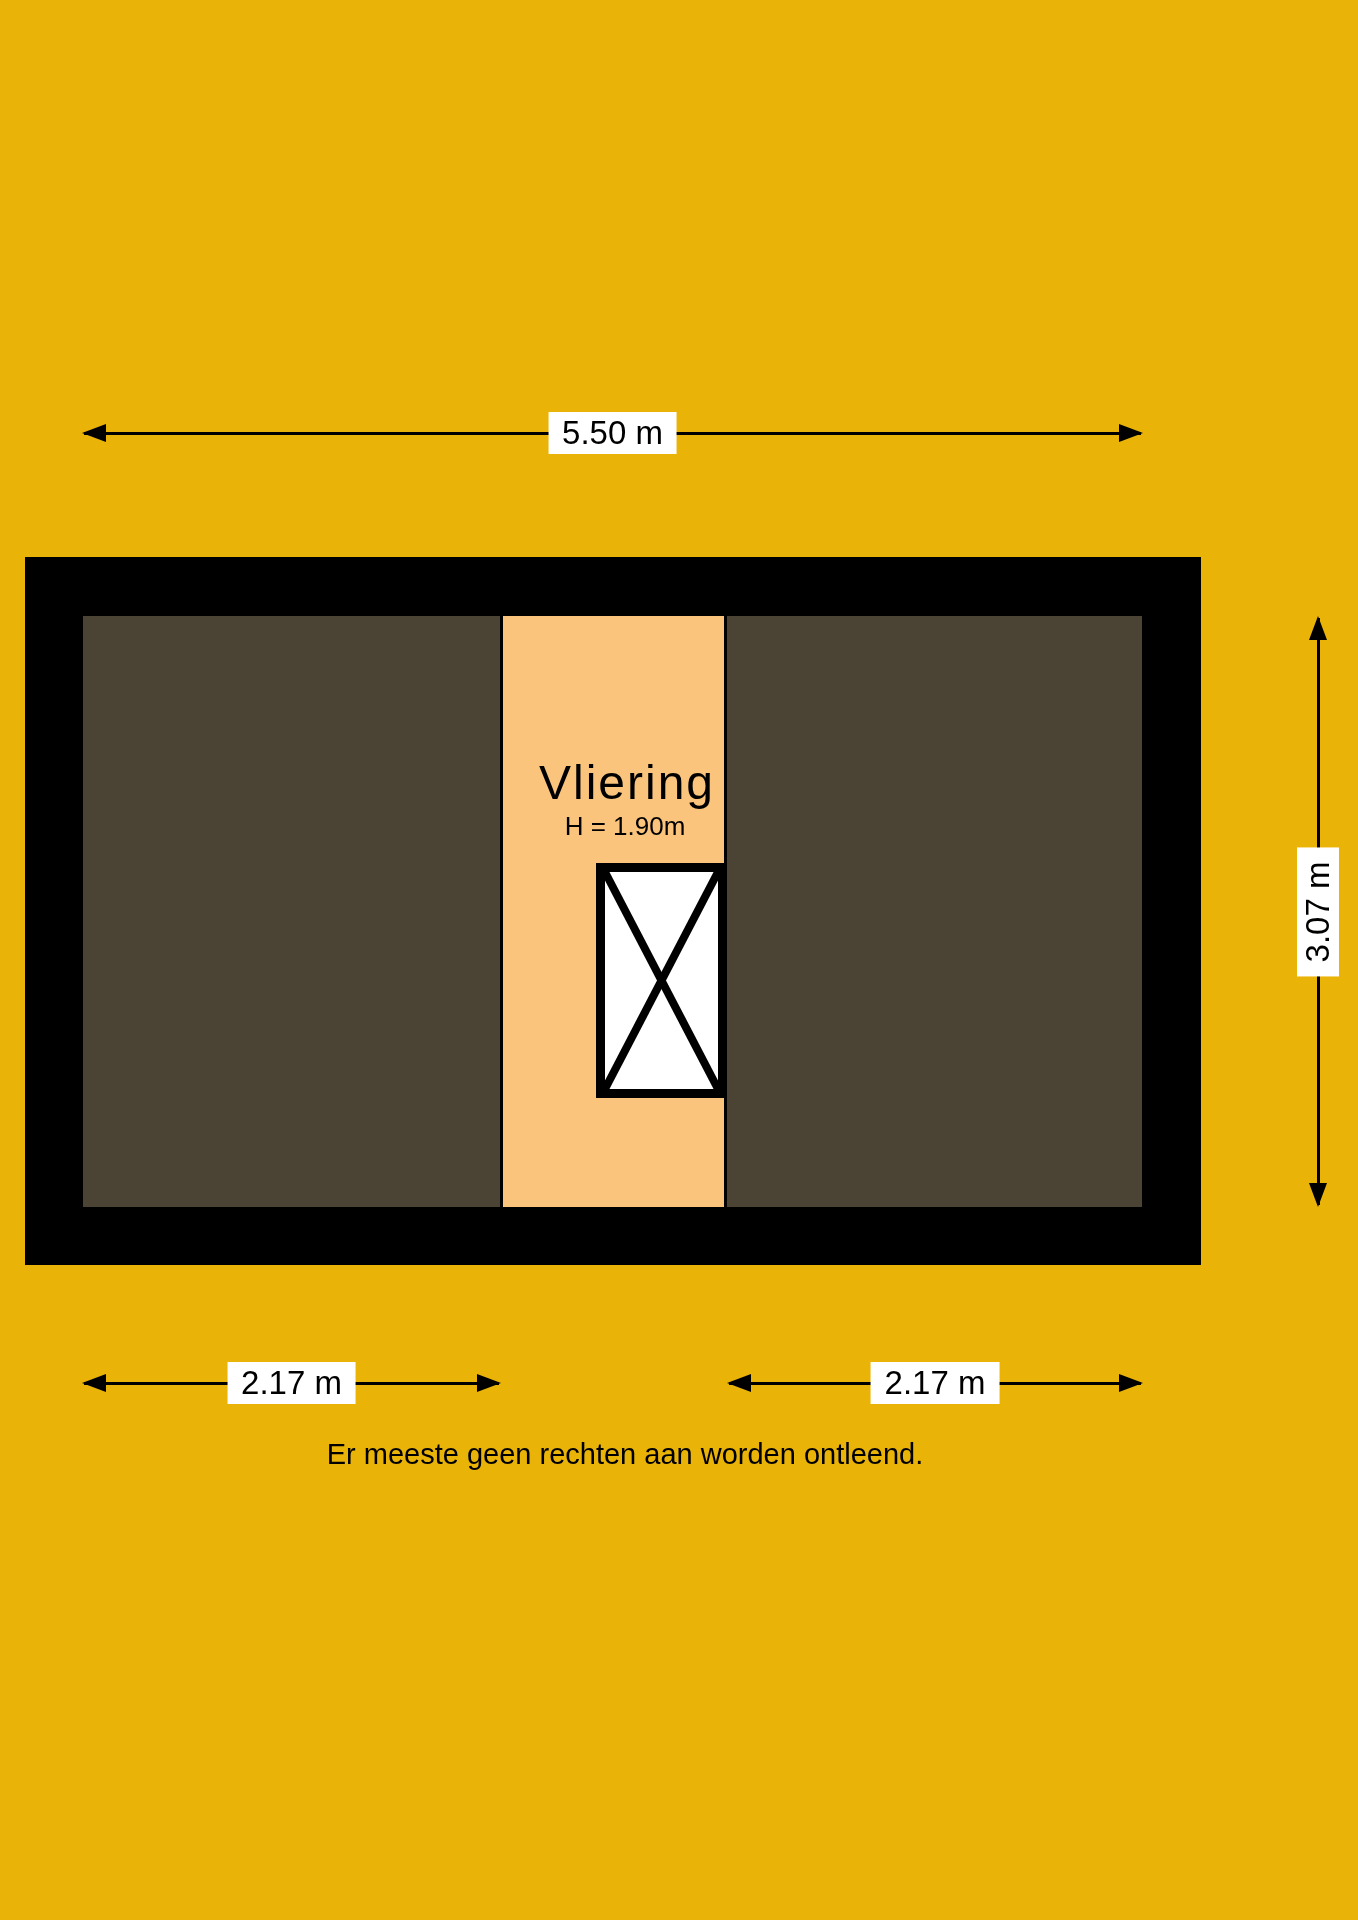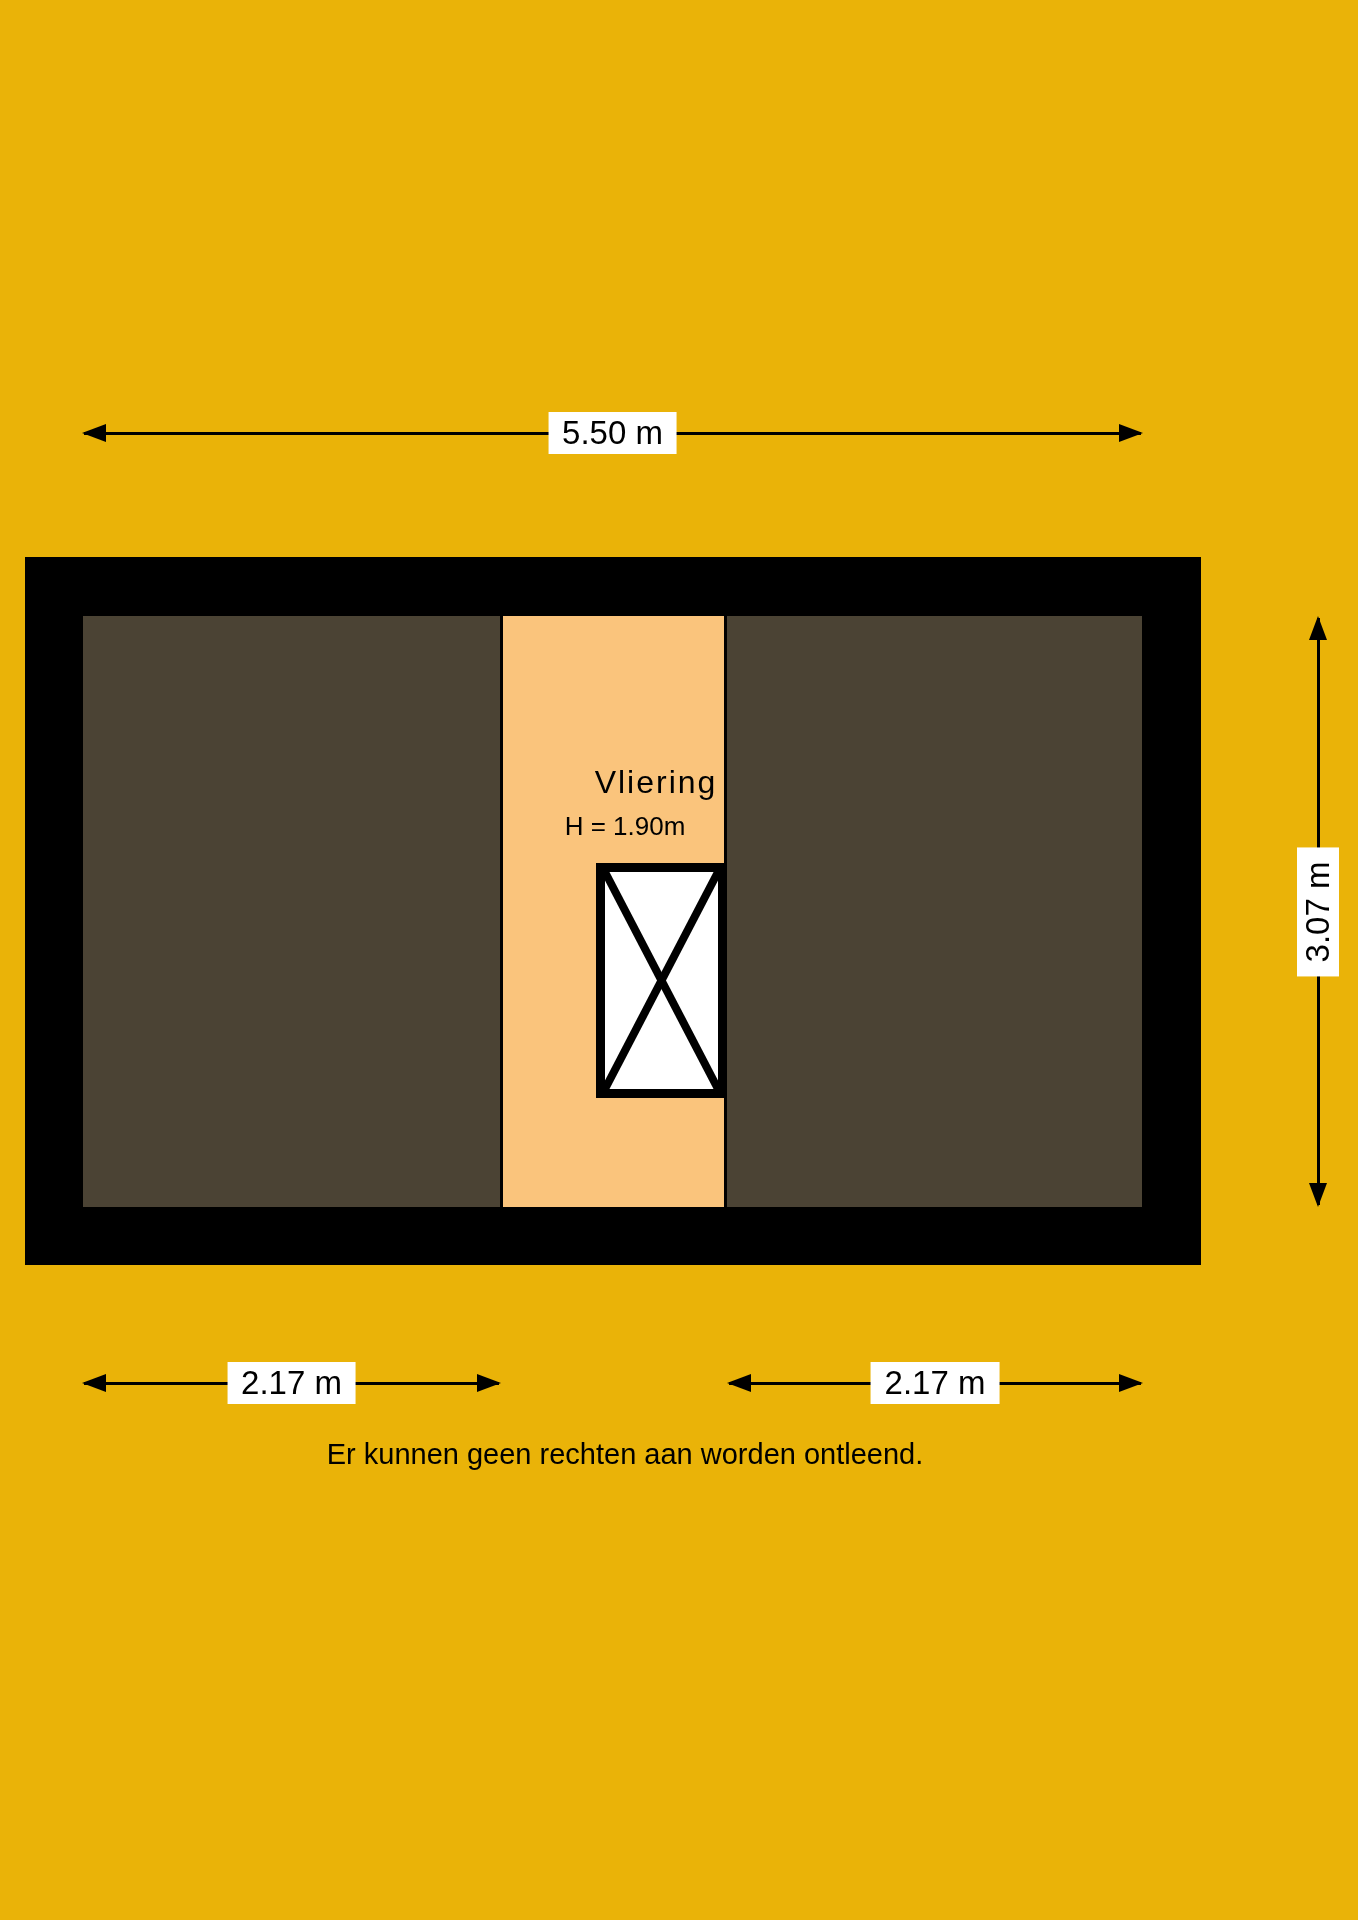--- a/index.html
+++ b/index.html
@@ -72,23 +72,23 @@
   .loft-strip {
     position: absolute;
     left: 500px; top: 616px;
     width: 227px; height: 591px;
     box-sizing: border-box;
     border-left: 3px solid #000;
     border-right: 3px solid #000;
   }
   .room-label {
     position: absolute;
-    left: 656px; top: 782px;
+    left: 627px; top: 782px;
     transform: translate(-50%, -50%);
-    font-size: 32px;
+    font-size: 48px;
     letter-spacing: 2px;
     white-space: nowrap;
   }
   .room-height-label {
     position: absolute;
     left: 625px; top: 826px;
     transform: translate(-50%, -50%);
     font-size: 26px;
     white-space: nowrap;
   }
@@ -151,16 +151,16 @@
   </div>
 
   <div class="dim-h" style="left:727px; top:1365px; width:416px;">
     <div class="dim-line"></div>
     <div class="arr arr-left"></div>
     <div class="arr arr-right"></div>
     <span class="dim-label">2.17 m</span>
   </div>
 
   <div class="disclaimer">
-    <div>Er kunnen geen rechten aan worden ontleend.</div>
+    <div>Er meeste geen rechten aan worden ontleend.</div>
   </div>
 
 </div>
 
 </body></html>

